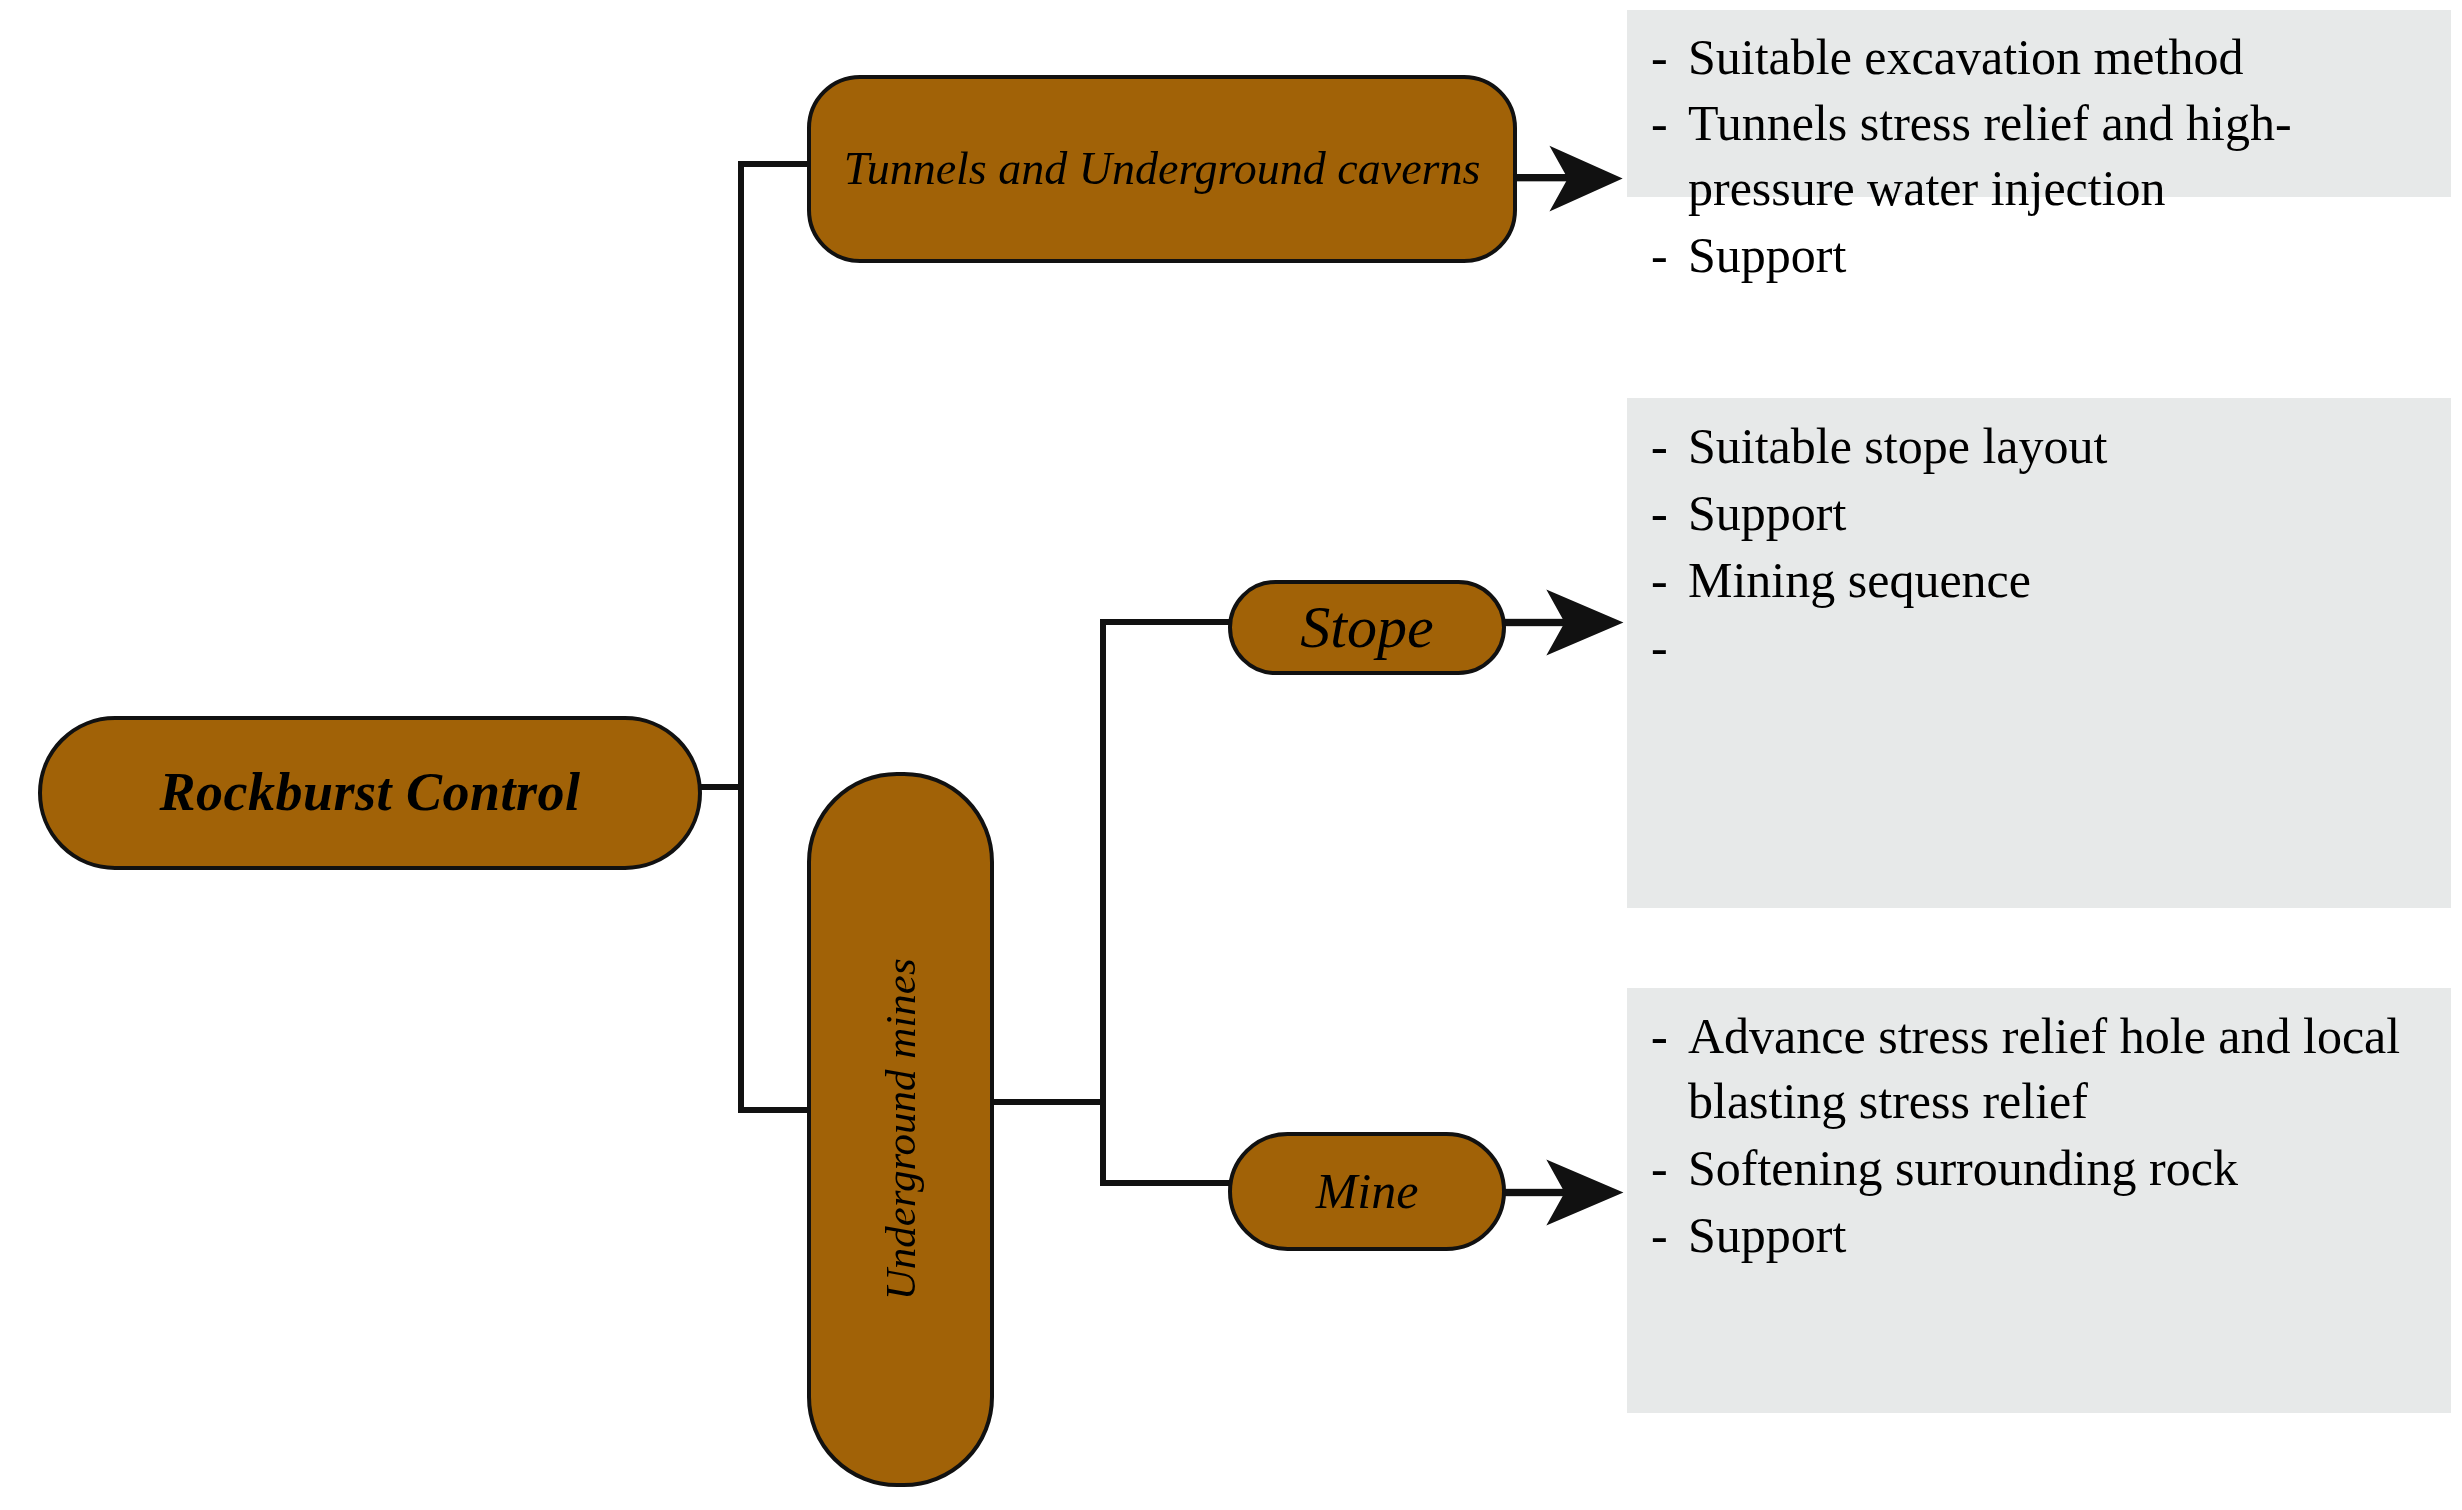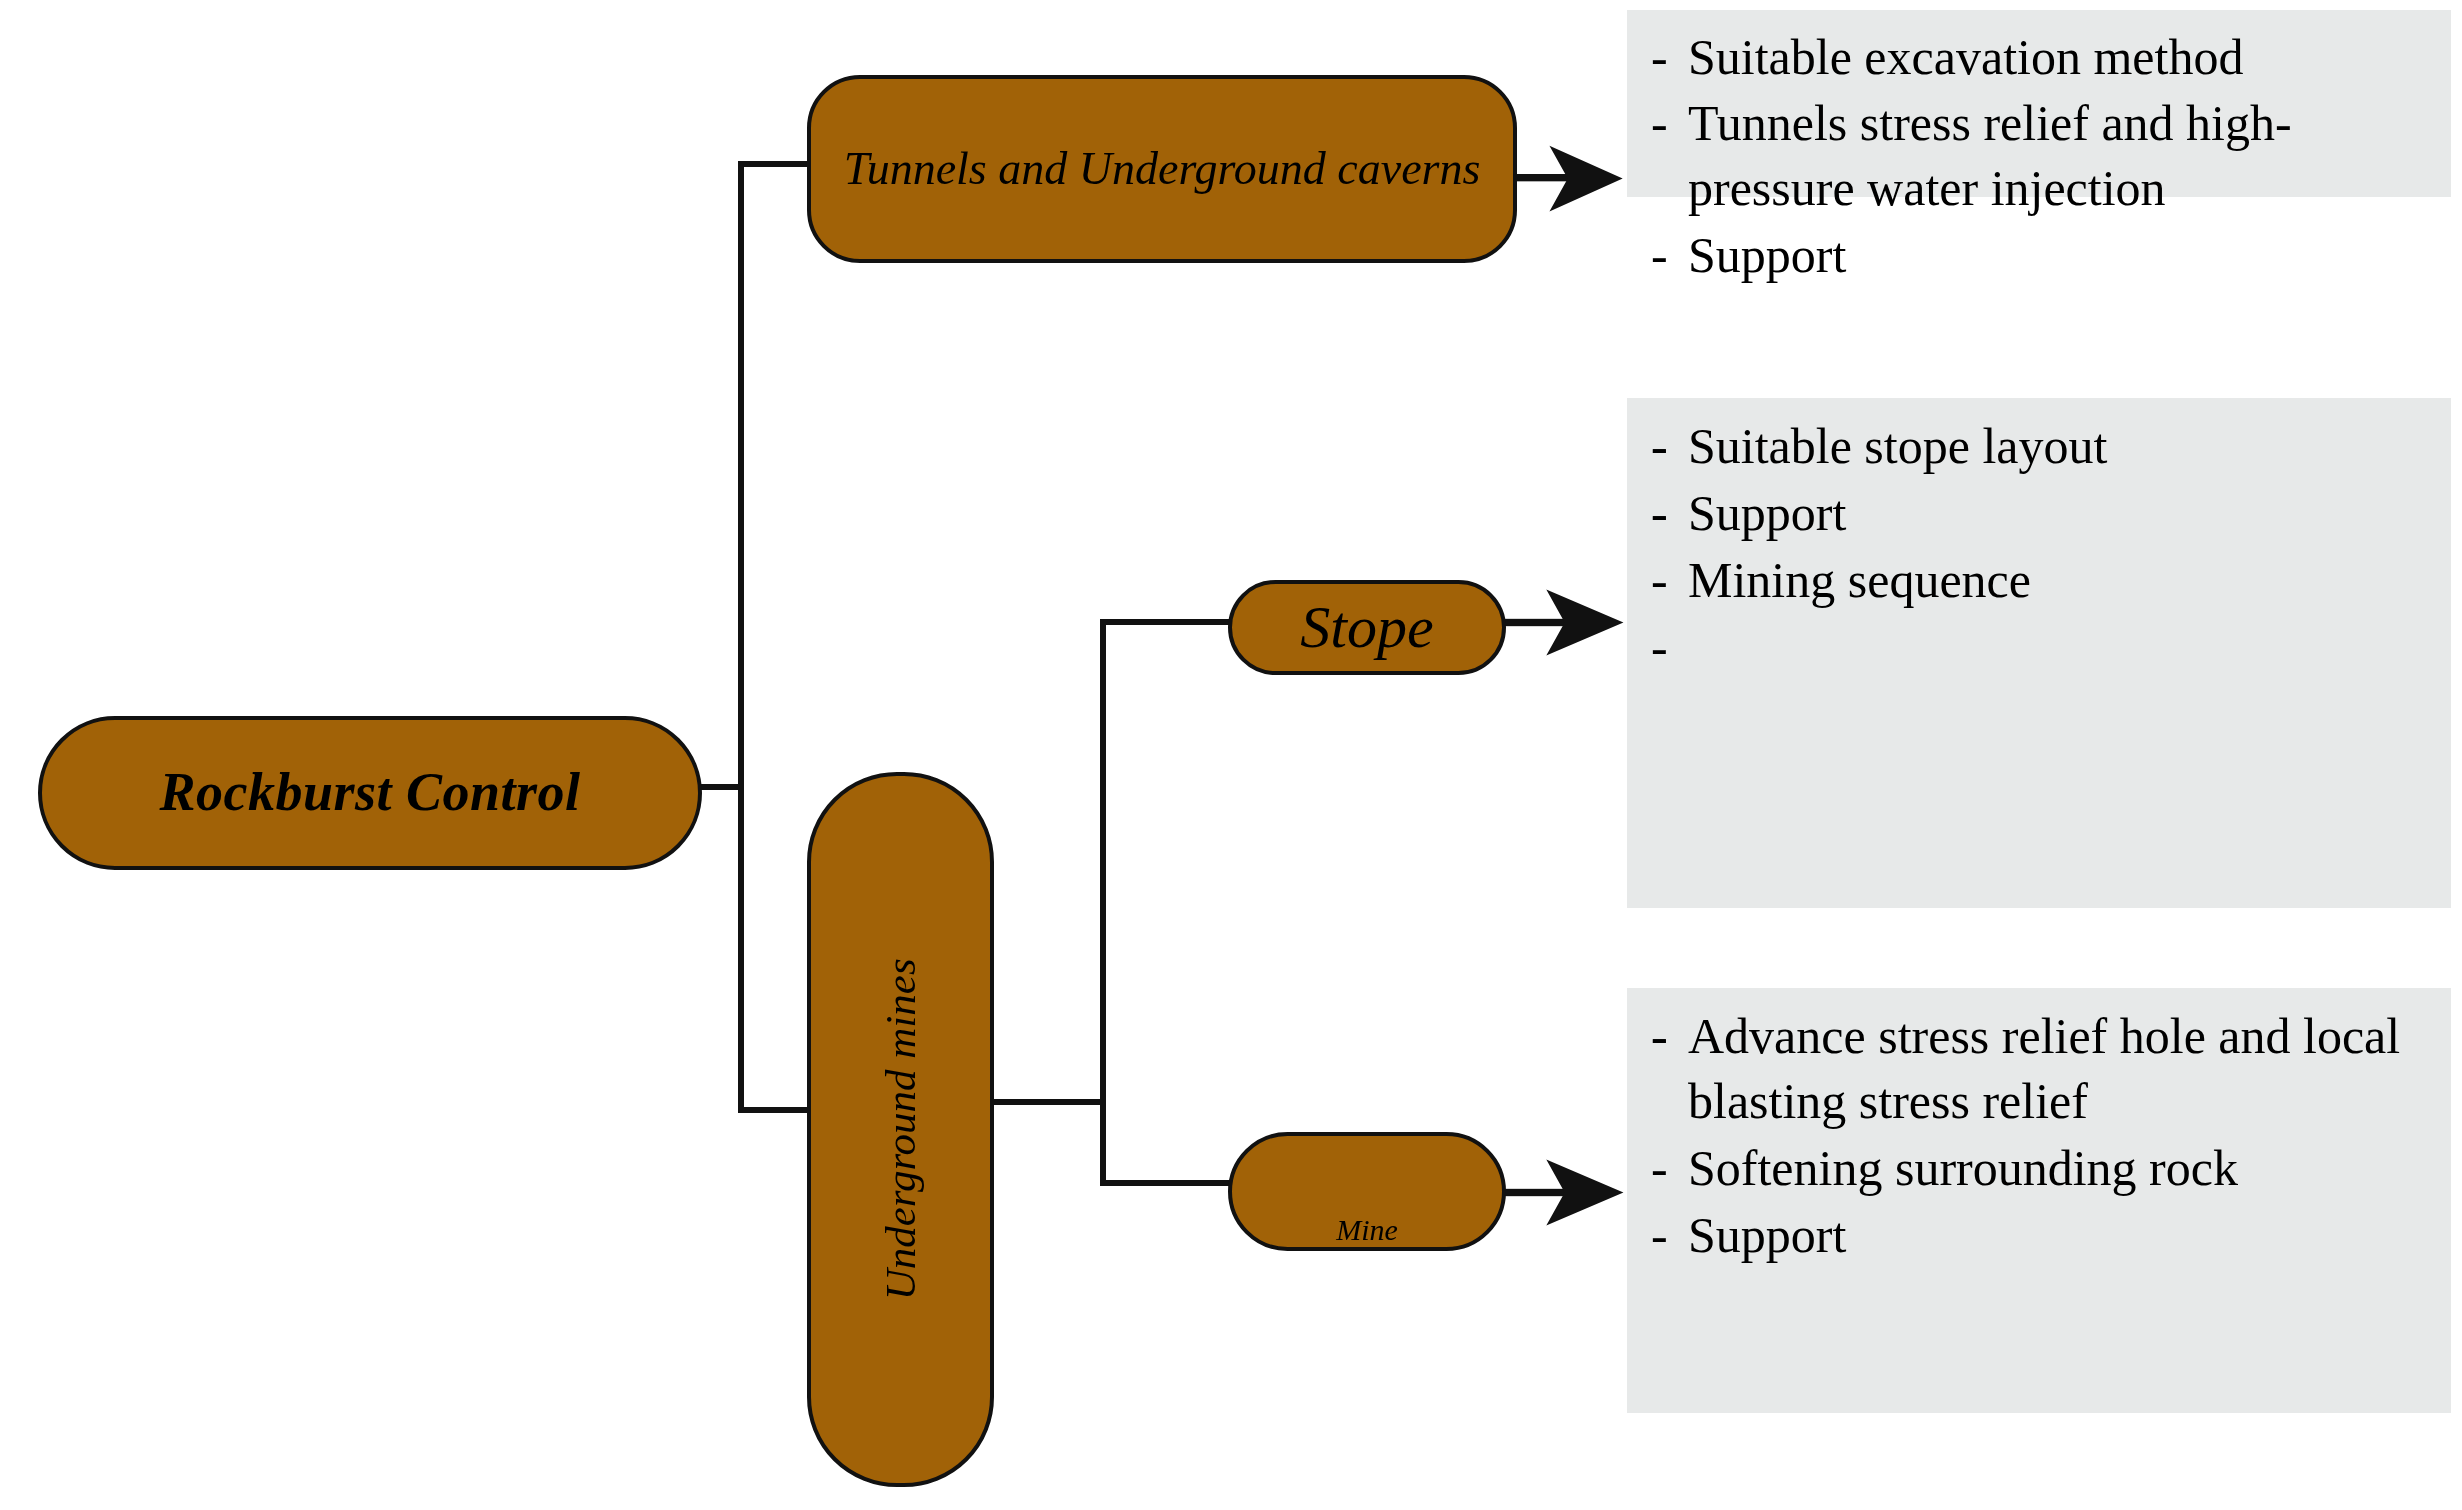--- a/index.html
+++ b/index.html
@@ -61,22 +61,21 @@
 
   #node-stope {
     left: 1228px; top: 580px; width: 278px; height: 95px;
     border-radius: 60px;
     font-size: 60px;
   }
 
   #node-mine {
     left: 1228px; top: 1132px; width: 278px; height: 119px;
     border-radius: 60px;
-    font-size: 30px;
-    align-items: flex-end;
+    font-size: 50px;
   }
 
   
   .line {
     position: absolute;
     background: #111111;
     z-index: 1;
   }
   .hline { height: 5.5px; }
   .vline { width: 5.5px; }

